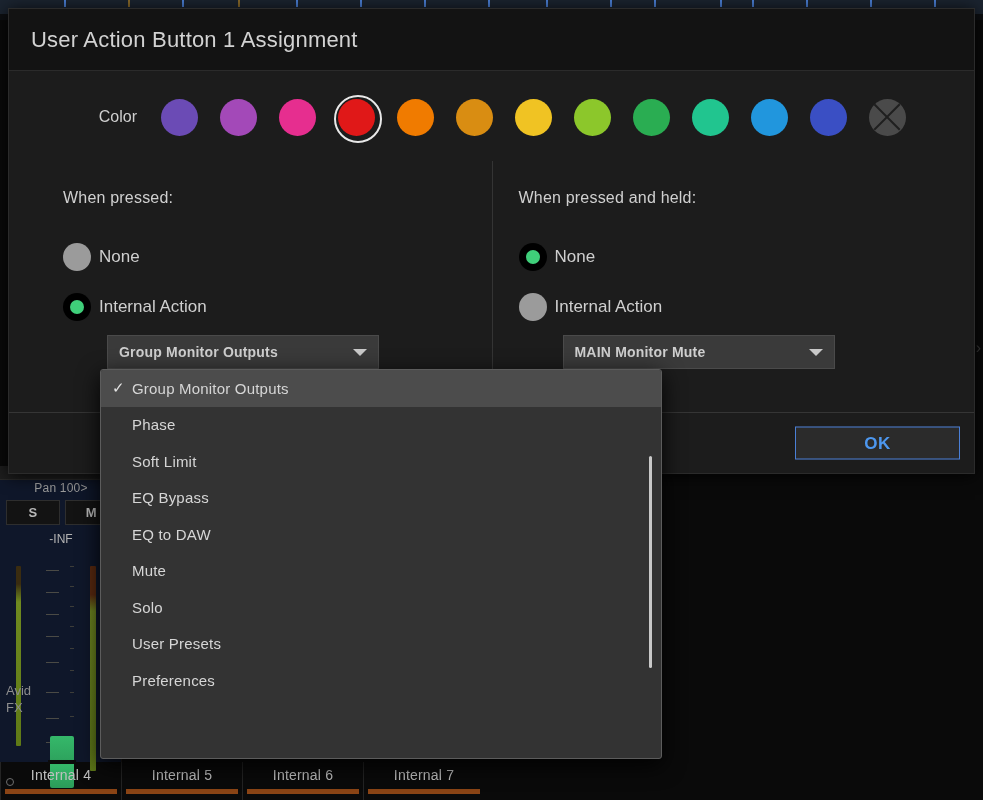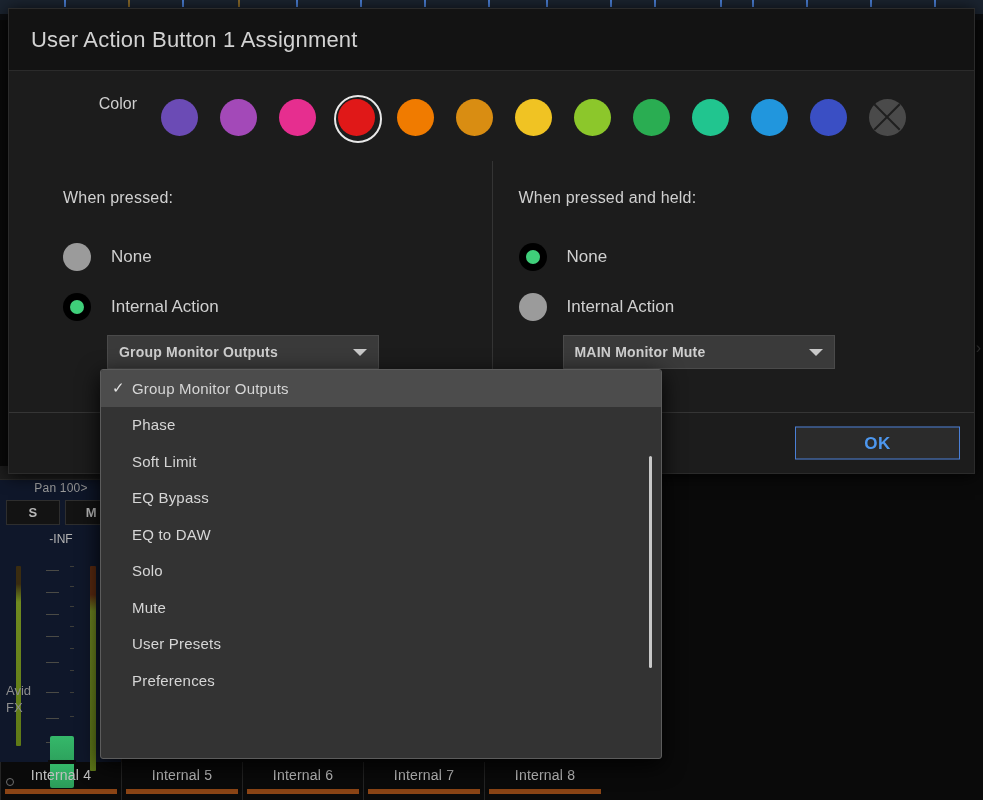--- a/index.html
+++ b/index.html
@@ -138,21 +138,21 @@
   .dlg-title {
     position: absolute; left: 22px; top: 50%; transform: translateY(-50%);
     font-size: 22px; color: #d2d2d2; letter-spacing: .2px; font-weight: 400;
   }
 
   .dlg-body { position: relative; height: 341px; background: #1c1c1c; }
 
   
   .color-row {
     position: absolute; left: 0; top: 24px; width: 100%;
-    display: flex; align-items: flex-start;
+    display: flex; align-items: center;
   }
   .color-label {
     width: 148px; text-align: right; padding-right: 20px;
     font-size: 16px; color: #cfcfcf;
   }
   .swatches { display: flex; align-items: center; gap: 15px; }
   .sw-wrap {
     position: relative; width: 44px; height: 44px;
     display: flex; align-items: center; justify-content: center;
   }
@@ -195,21 +195,21 @@
     background: #9b9b9b; flex: 0 0 28px;
   }
   .radio.on {
     background: #000000;
     display: flex; align-items: center; justify-content: center;
   }
   .radio.on::after {
     content: ""; width: 14px; height: 14px; border-radius: 50%; background: #3fcf7a;
   }
   .radio-label {
-    margin-left: 20px; font-size: 17px; color: #cfcfcf;
+    margin-left: 8px; font-size: 17px; color: #cfcfcf;
   }
 
   .combo {
     position: relative; margin-top: 14px; margin-left: 44px;
     width: 272px; height: 34px;
     background: #3a3a3a; border: 1px solid #4a4a4a;
     display: flex; align-items: center;
   }
   .combo .val {
     margin-left: 11px; font-size: 14px; color: #cfcfcf; font-weight: bold;
@@ -341,24 +341,20 @@
         <div class="bar"></div>
       </div>
       <div class="chan-name" style="left:242px">
         <div class="txt">Internal 6</div>
         <div class="bar"></div>
       </div>
       <div class="chan-name" style="left:363px">
         <div class="txt">Internal 7</div>
         <div class="bar"></div>
       </div>
-      <div class="chan-name" style="left:484px">
-        <div class="txt">Internal 8</div>
-        <div class="bar"></div>
-      </div>
     </div>
 
     <div class="edge-chevron">›</div>
   </div>
 
   <div class="dialog">
 
     <div class="dlg-header">
       <div class="dlg-title">User Action Button 1 Assignment</div>
     </div>
@@ -471,24 +467,24 @@
       <div class="menu-item">
         <span>Soft Limit</span>
       </div>
       <div class="menu-item">
         <span>EQ Bypass</span>
       </div>
       <div class="menu-item">
         <span>EQ to DAW</span>
       </div>
       <div class="menu-item">
+        <span>Mute</span>
+      </div>
+      <div class="menu-item">
         <span>Solo</span>
-      </div>
-      <div class="menu-item">
-        <span>Mute</span>
       </div>
       <div class="menu-item">
         <span>User Presets</span>
       </div>
       <div class="menu-item">
         <span>Preferences</span>
       </div>
       <div class="menu-item clipped">
         <span></span>
       </div>

